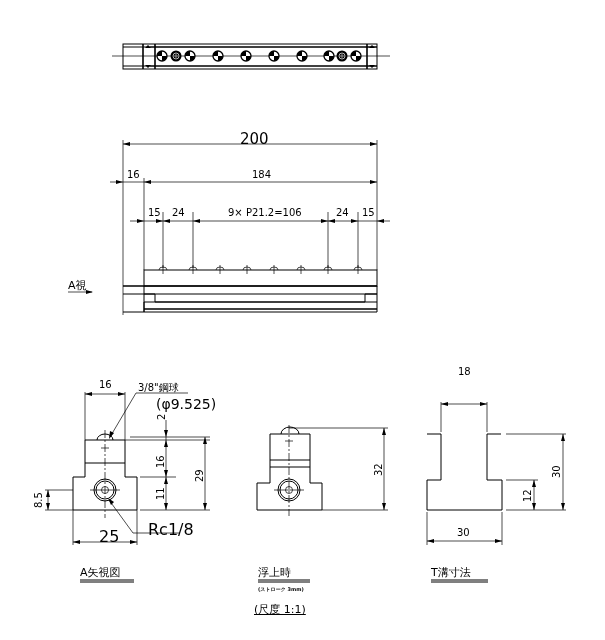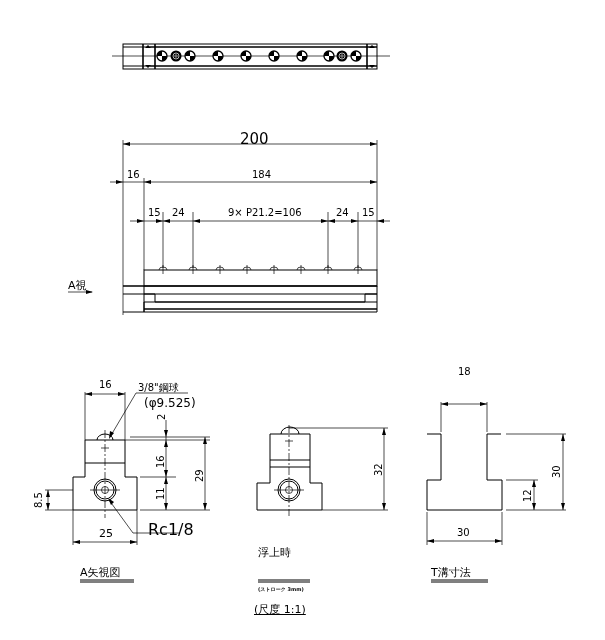--- a/index.html
+++ b/index.html
@@ -249,32 +249,32 @@
 <div class="html-text" style="left:252px;top:169px;font-size:10px;">184</div>
 <div class="html-text" style="left:148px;top:207px;font-size:10px;">15</div>
 <div class="html-text" style="left:172px;top:207px;font-size:10px;">24</div>
 <div class="html-text" style="left:228px;top:207px;font-size:10px;">9× P21.2=106</div>
 <div class="html-text" style="left:336px;top:207px;font-size:10px;">24</div>
 <div class="html-text" style="left:362px;top:207px;font-size:10px;">15</div>
 <div class="html-text" style="left:68px;top:278px;font-size:11px;">A視</div>
 
 <div class="html-text" style="left:99px;top:379px;font-size:10px;">16</div>
 <div class="html-text" style="left:138px;top:381px;font-size:10px;">3/8"鋼球</div>
-<div class="html-text" style="left:144px;top:396px;font-size:12px;">(φ9.525)</div>
+<div class="html-text" style="left:156px;top:396px;font-size:14px;">(φ9.525)</div>
 <div class="html-text" style="left:156px;top:420px;font-size:10px;transform:rotate(-90deg);transform-origin:left top;">2</div>
 <div class="html-text" style="left:155px;top:468px;font-size:10px;transform:rotate(-90deg);transform-origin:left top;">16</div>
 <div class="html-text" style="left:155px;top:500px;font-size:10px;transform:rotate(-90deg);transform-origin:left top;">11</div>
 <div class="html-text" style="left:194px;top:482px;font-size:10px;transform:rotate(-90deg);transform-origin:left top;">29</div>
 <div class="html-text" style="left:33px;top:508px;font-size:10px;transform:rotate(-90deg);transform-origin:left top;">8.5</div>
-<div class="html-text" style="left:99px;top:527px;font-size:11px;">25</div>
+<div class="html-text" style="left:99px;top:527px;font-size:16px;">25</div>
 <div class="html-text" style="left:148px;top:520px;font-size:16px;">Rc1/8</div>
 <div class="html-text" style="left:80px;top:565px;font-size:11px;">A矢視図</div>
 
 <div class="html-text" style="left:373px;top:476px;font-size:10px;transform:rotate(-90deg);transform-origin:left top;">32</div>
-<div class="html-text" style="left:258px;top:545px;font-size:11px;">浮上時</div>
+<div class="html-text" style="left:258px;top:565px;font-size:11px;">浮上時</div>
 <div class="html-text" style="left:258px;top:586px;font-size:5px;font-weight:bold;">(ストローク 3mm)</div>
 
 <div class="html-text" style="left:458px;top:366px;font-size:10px;">18</div>
 <div class="html-text" style="left:551px;top:478px;font-size:10px;transform:rotate(-90deg);transform-origin:left top;">30</div>
 <div class="html-text" style="left:522px;top:502px;font-size:10px;transform:rotate(-90deg);transform-origin:left top;">12</div>
 <div class="html-text" style="left:457px;top:527px;font-size:10px;">30</div>
 <div class="html-text" style="left:431px;top:565px;font-size:11px;text-align:center;">T溝寸法</div>
 
 <div class="html-text" style="left:254px;top:602px;font-size:11px;text-decoration:underline;">(尺度 1:1)</div>
 

